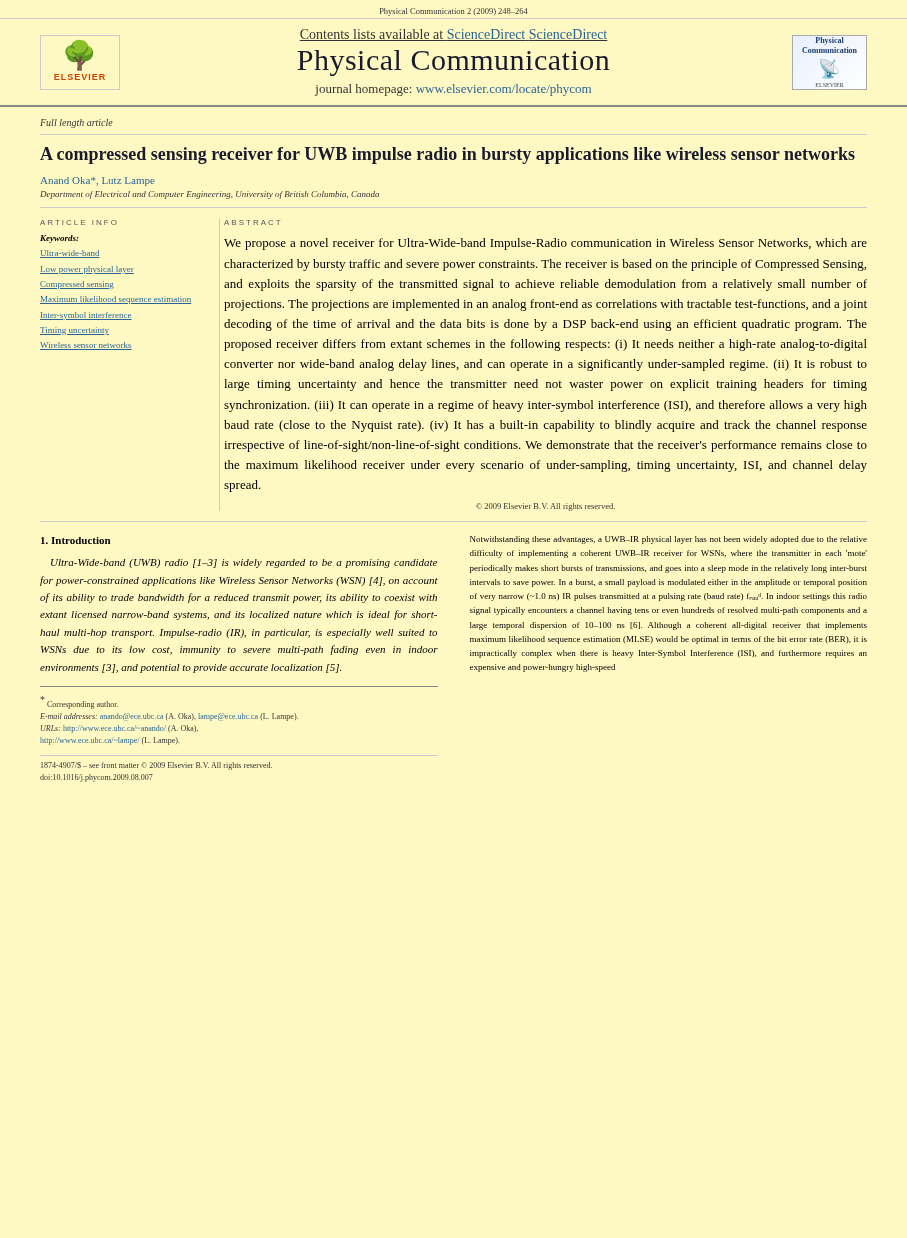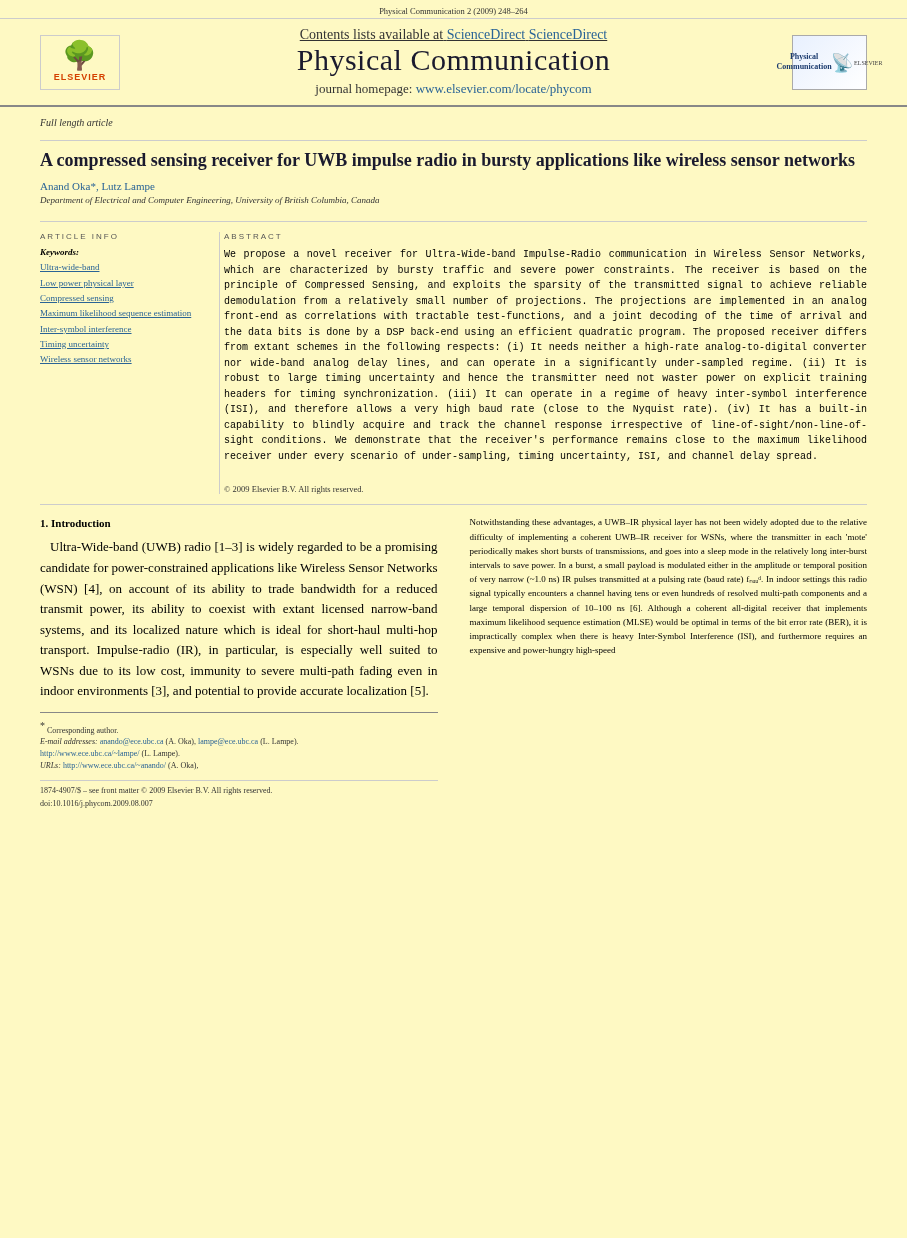--- a/index.html
+++ b/index.html
@@ -99,21 +99,21 @@
       flex-shrink: 0;
       display: flex;
       justify-content: flex-end;
     }
 
     .journal-logo-box {
       width: 75px;
       height: 55px;
       border: 1px solid #aaa;
       display: flex;
-      flex-direction: row;
+      flex-direction: column;
       align-items: center;
       justify-content: center;
       font-size: 7px;
       color: #1a1a2e;
       background: linear-gradient(135deg, #e8f0fe 0%, #fff 100%);
       padding: 21px;
     }
 
     .journal-logo-box .jl-title {
       font-size: 8px;
@@ -133,21 +133,21 @@
     
     .article-content {
       padding: 10px 40px 0 40px;
     }
 
     .article-type {
       font-size: 10px;
       color: #333;
       font-style: italic;
       border-bottom: 1px solid #ccc;
-      padding-bottom: 12px;
+      padding-bottom: 6px;
       margin-bottom: 8px;
     }
 
     .article-title {
       font-size: 18px;
       font-weight: bold;
       color: #1a1a2e;
       line-height: 1.3;
       margin-bottom: 8px;
     }
@@ -157,21 +157,21 @@
       color: #2a6496;
       margin-bottom: 3px;
     }
 
     .affiliation {
       font-size: 9px;
       font-style: italic;
       color: #333;
       margin-bottom: 10px;
       border-bottom: 1px solid #ccc;
-      padding-bottom: 16px;
+      padding-bottom: 8px;
     }
 
     
     .two-col {
       display: flex;
       gap: 4px;
       border-bottom: 1px solid #ccc;
       padding-bottom: 10px;
       margin-bottom: 10px;
     }
@@ -205,32 +205,31 @@
     }
 
     .keywords-list {
       font-size: 9px;
       color: #2a6496;
       line-height: 1.7;
       text-decoration: underline;
     }
 
     .abstract-text {
-      font-size: 10px;
+      font-size: 13px;
       line-height: 1.55;
       color: #000;
       text-align: justify;
-      font-family: Liberation Mono, monospace;
     }
 
     .copyright-line {
       font-size: 8.5px;
-      text-align: left;
-      color: #333;
-      margin-top: 20px;
+      text-align: center;
+      color: #333;
+      margin-top: 6px;
     }
 
     
     .body-two-col {
       display: flex;
       gap: 32px;
       margin-top: 5px;
     }
 
     .body-col {
@@ -242,26 +241,27 @@
     }
 
     .section-title {
       font-size: 11px;
       font-weight: bold;
       color: #000;
       margin-bottom: 5px;
     }
 
     .body-text {
-      font-size: 13px;
+      font-size: 11px;
       line-height: 1.58;
       text-indent: 10px;
       color: #000;
       text-align: justify;
       margin-bottom: 4px;
+      font-style: italic;
     }
 
     .body-text-no-indent {
       font-size: 9px;
       line-height: 1.58;
       color: #000;
       text-align: justify;
       margin-bottom: 4px;
     }
 
@@ -383,28 +383,28 @@
             <span>Corresponding author.</span>
           </div>
           <div>
             <em><span>E-mail addresses:</span></em>
             <span class="blue"> anando@ece.ubc.ca</span>
             <span> (A. Oka),</span>
             <span class="blue"> lampe@ece.ubc.ca</span>
             <span> (L. Lampe).</span>
           </div>
           <div>
-            <span class="blue" style="cursor:pointer;"> http://www.ece.ubc.ca/~lampe/</span>
-            <span> (L. Lampe).</span>
-          </div>
-          <div>
             <em><span>URLs:</span></em>
             <span class="blue" style="cursor:pointer;"> http://www.ece.ubc.ca/~anando/</span>
             <span> (A. Oka),</span>
           </div>
+          <div>
+            <span class="blue" style="cursor:pointer;"> http://www.ece.ubc.ca/~lampe/</span>
+            <span> (L. Lampe).</span>
+          </div>
         </div>
 
         <div class="footer-line">
           <div>1874-4907/$ – see front matter © 2009 Elsevier B.V. All rights reserved.</div>
           <div>doi:10.1016/j.phycom.2009.08.007</div>
         </div>
       </div>
 
       <div class="body-col">
         <div class="body-text-no-indent">Notwithstanding these advantages, a UWB–IR physical layer has not been widely adopted due to the relative difficulty of implementing a coherent UWB–IR receiver for WSNs, where the transmitter in each 'mote' periodically makes short bursts of transmissions, and goes into a sleep mode in the relatively long inter-burst intervals to save power. In a burst, a small payload is modulated either in the amplitude or temporal position of very narrow (~1.0 ns) IR pulses transmitted at a pulsing rate (baud rate) fₙₐᵤᵈ. In indoor settings this radio signal typically encounters a channel having tens or even hundreds of resolved multi-path components and a large temporal dispersion of 10–100 ns [6]. Although a coherent all-digital receiver that implements maximum likelihood sequence estimation (MLSE) would be optimal in terms of the bit error rate (BER), it is impractically complex when there is heavy Inter-Symbol Interference (ISI), and furthermore requires an expensive and power-hungry high-speed</div>

